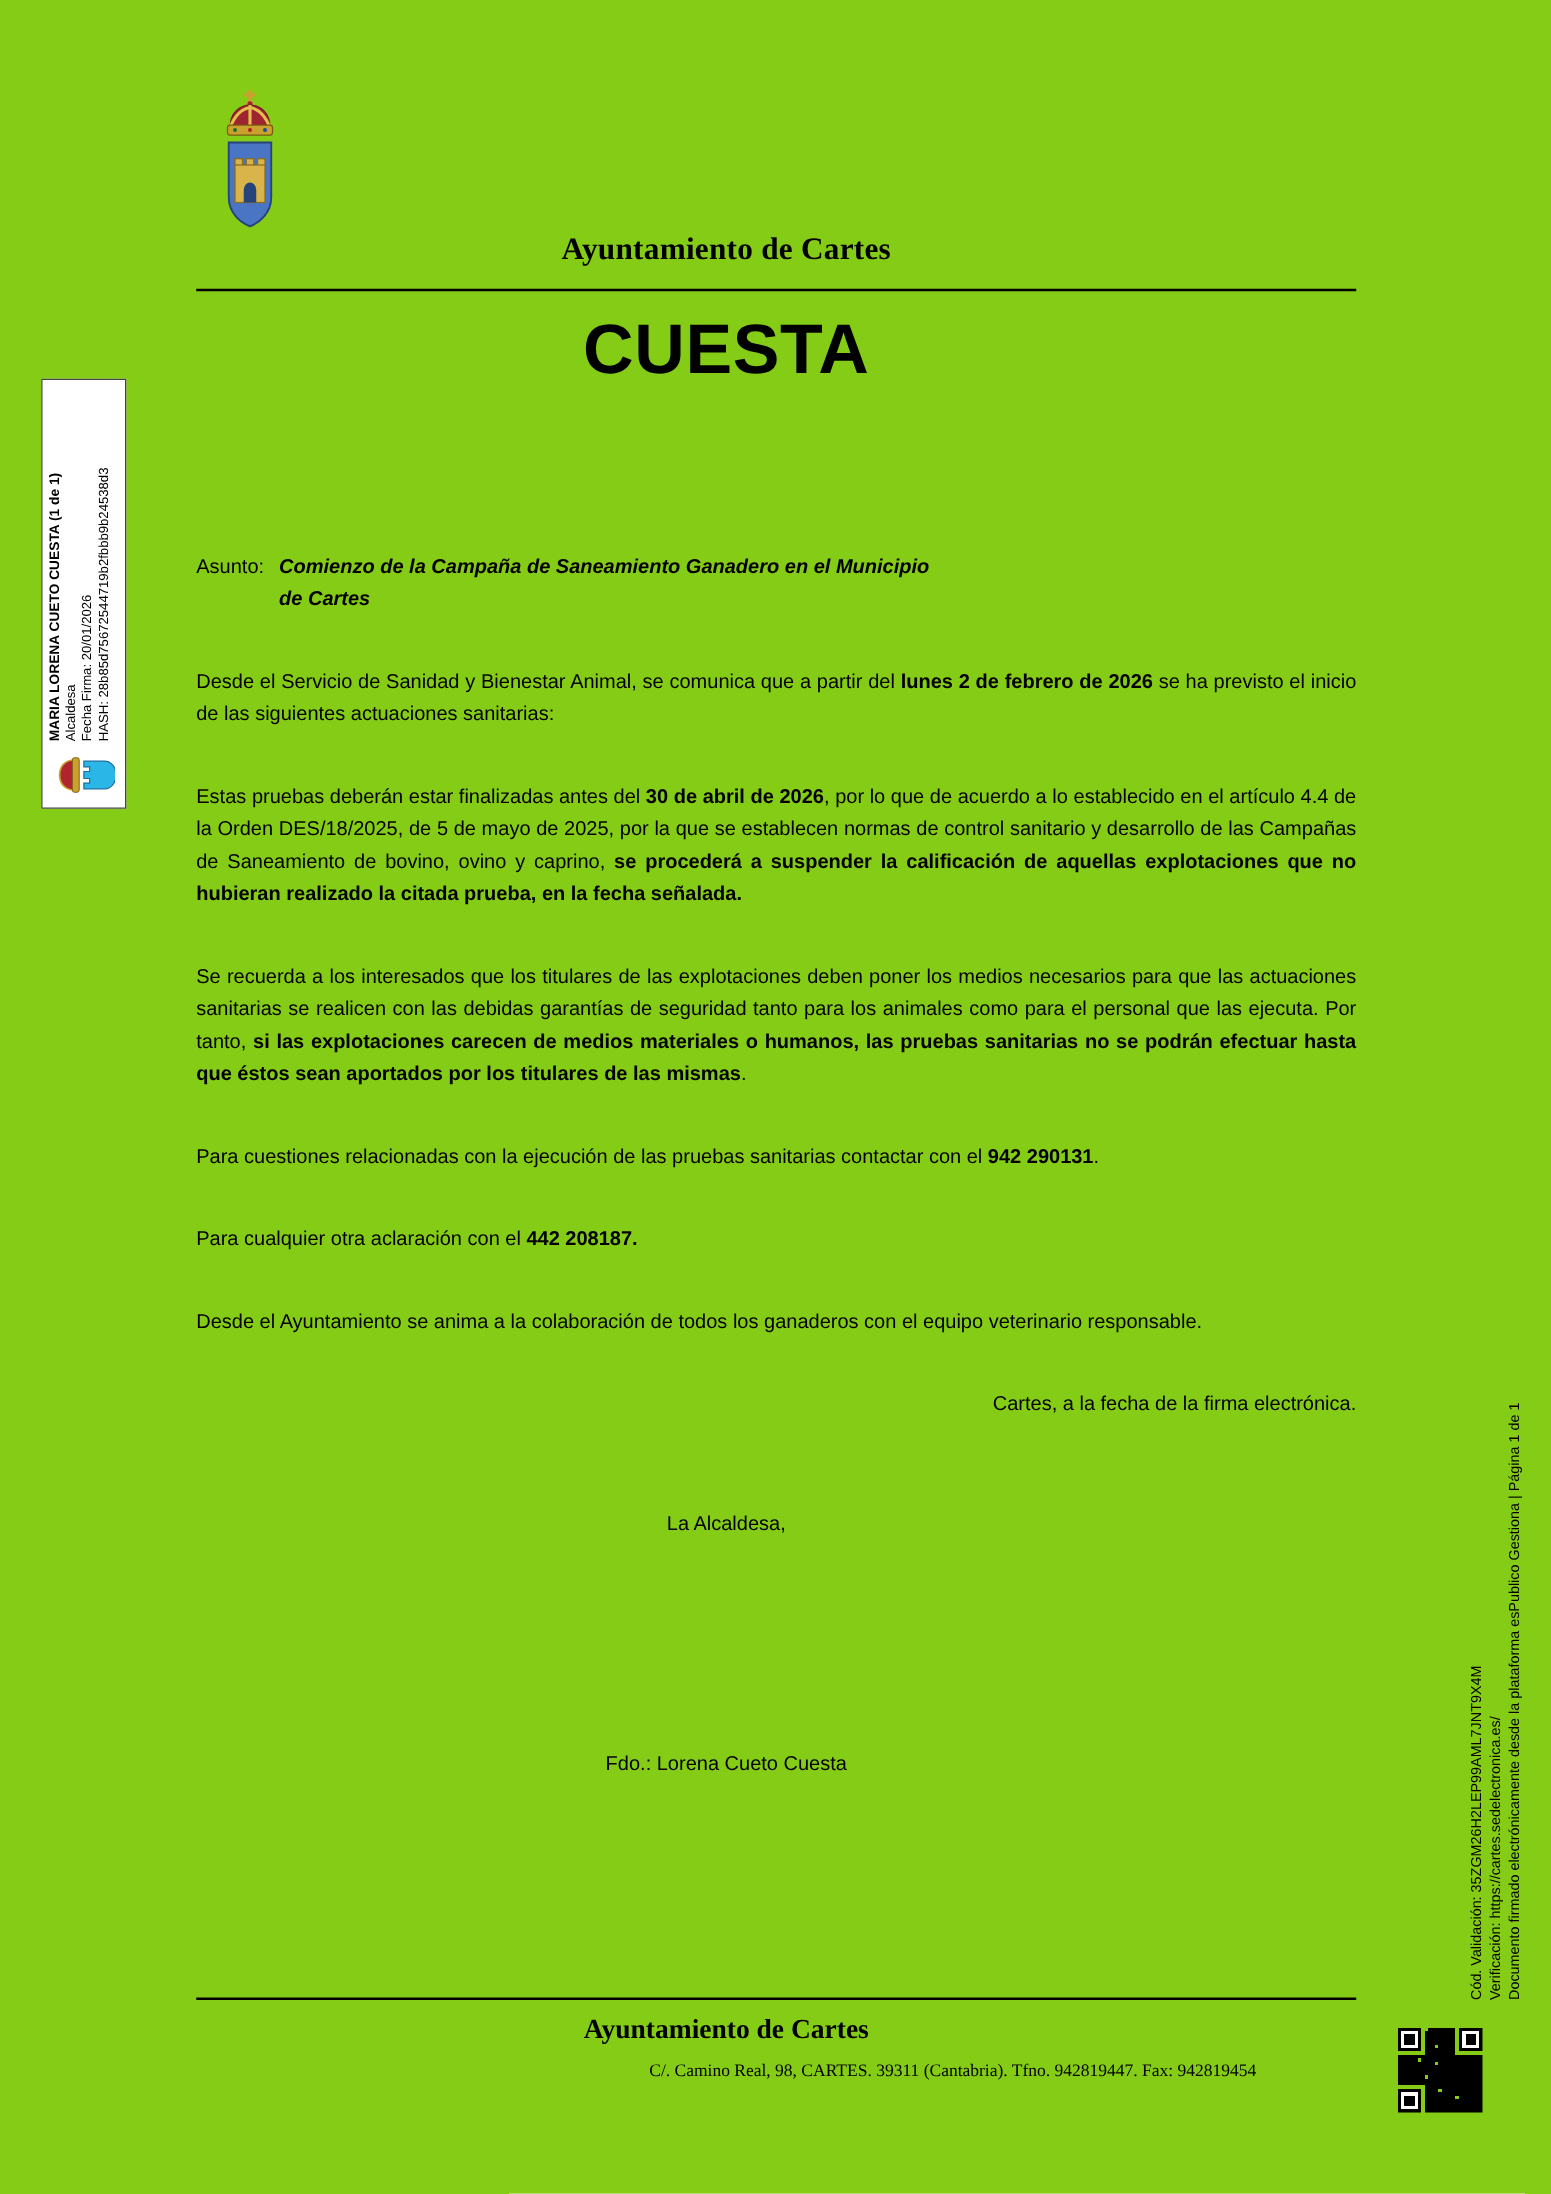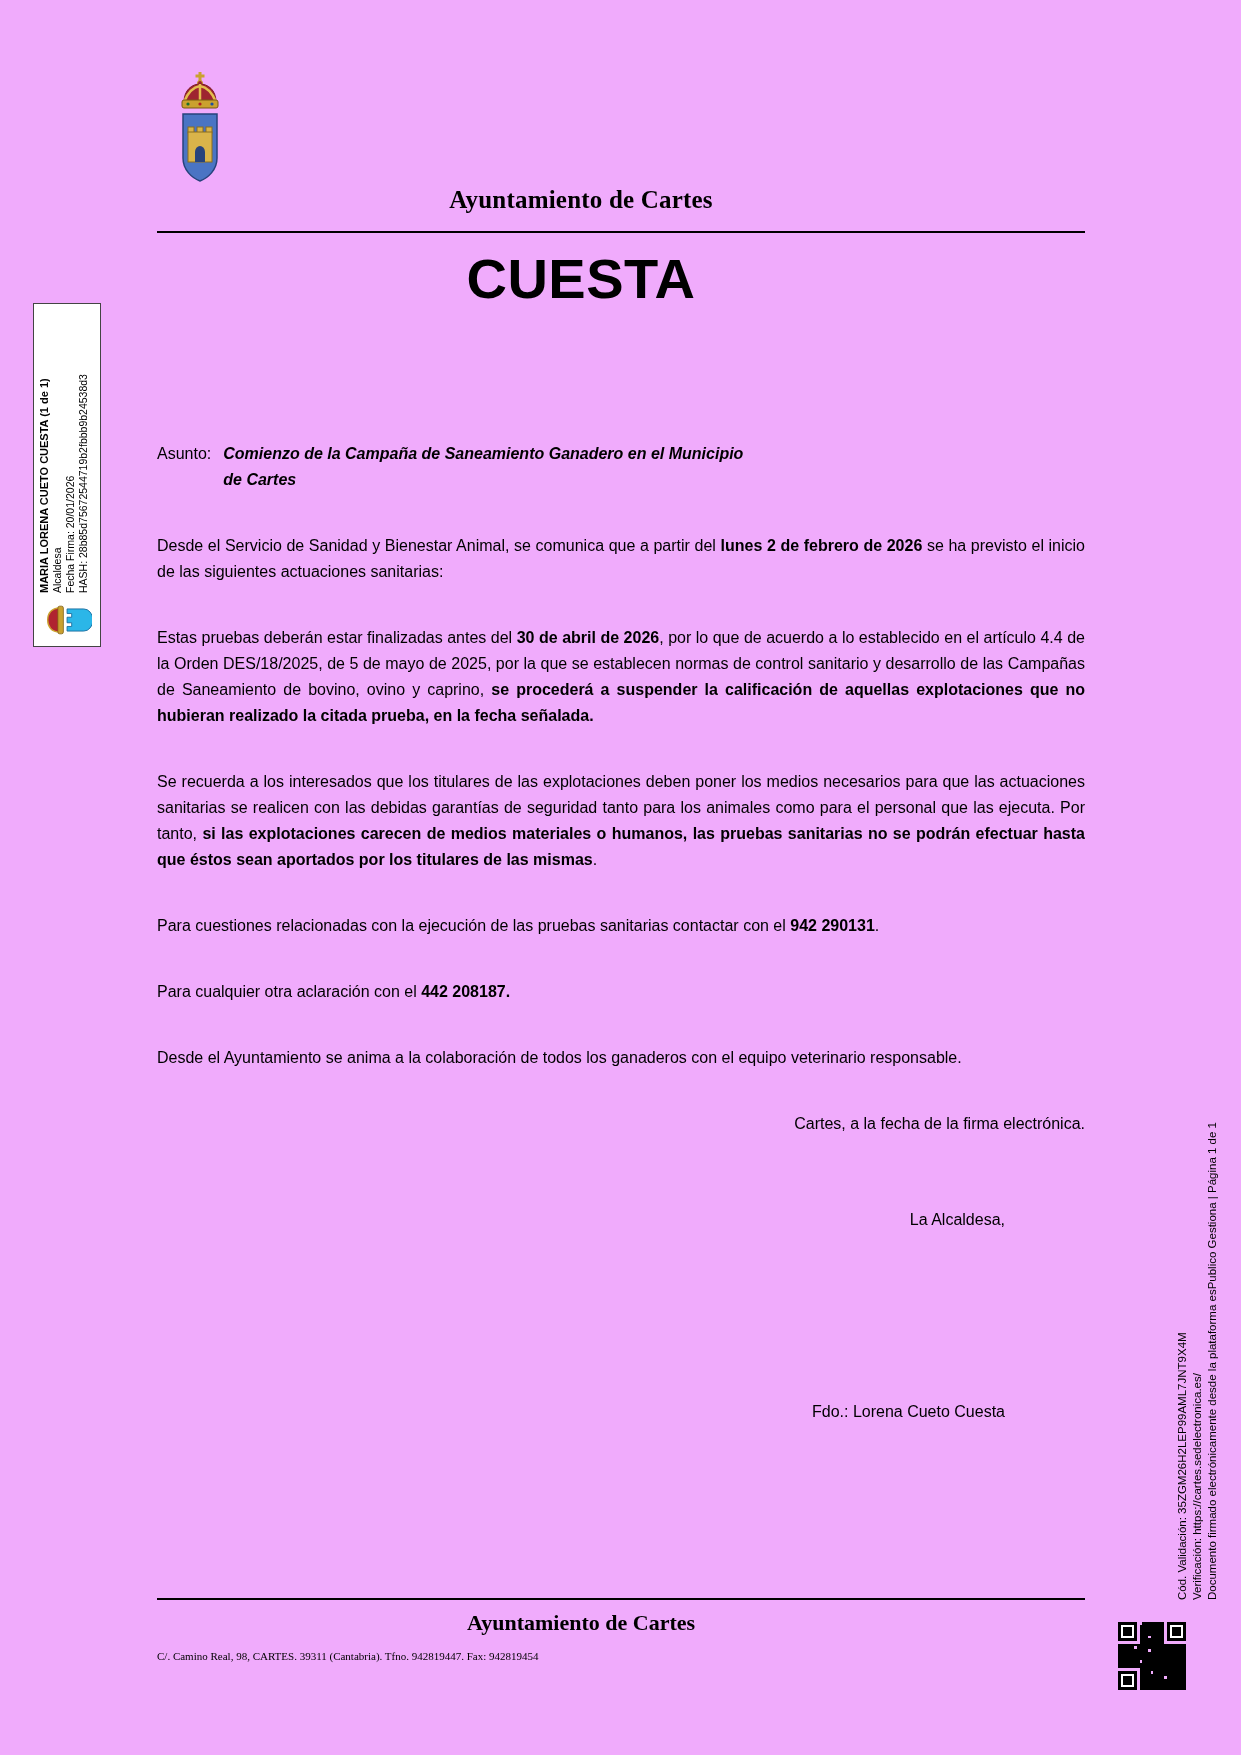--- a/index.html
+++ b/index.html
@@ -1,18 +1,18 @@
 <!DOCTYPE html>
 <html><head>
 <meta charset="utf-8">
 <style>
   * { margin:0; padding:0; box-sizing:border-box; }
   html,body { background:#ffffff; }
   .page {
-    position:relative; width:1241px; height:1755px; background:#f0abfc;
+    position:relative; width:1241px; height:1755px; background:#84cc16;
     font-family:"Liberation Sans","DejaVu Sans",sans-serif; color:#000; overflow:hidden;
   }
 
   
   .arms { position:absolute; left:176px; top:70px; width:48px; height:118px; }
   .header-title {
     position:absolute; left:157px; top:186px; width:928px; padding-right:80px;
     text-align:center; font-family:"Liberation Serif","DejaVu Serif",serif;
     font-weight:bold; font-size:25px; letter-spacing:0.2px;
   }
@@ -24,33 +24,33 @@
     position:absolute; left:157px; top:246px; width:928px; padding-right:80px;
     text-align:center; font-size:56px; font-weight:bold; letter-spacing:0.5px;
   }
 
   
   .content { position:absolute; left:157px; top:441px; width:928px; font-size:16px; line-height:26px; }
   .subject { display:flex; gap:12px; }
   .subject-text { font-weight:bold; font-style:italic; max-width:540px; }
   .para { margin-top:40px; text-align:justify; }
   .para.left { text-align:right; }
-  .para.center { text-align:right; padding-right:80px; }
+  .para.center { text-align:center; padding-right:80px; }
   .para.role { margin-top:70px; }
   .para.signed { margin-top:166px; }
 
   
   .footer-rule { top:1598px; }
   .footer-org {
     position:absolute; left:157px; top:1610px; width:928px; padding-right:80px; text-align:center;
     font-family:"Liberation Serif","DejaVu Serif",serif; font-weight:bold; font-size:22px;
   }
   .footer-address {
-    position:absolute; left:157px; top:1650px; width:928px; padding-right:80px; text-align:left;
-    font-family:"Liberation Serif","DejaVu Serif",serif; font-size:11px;
+    position:absolute; left:157px; top:1650px; width:928px; padding-right:80px; text-align:right;
+    font-family:"Liberation Serif","DejaVu Serif",serif; font-size:14px;
   }
 
   
   .rot { position:absolute; transform-origin:0 0; transform:rotate(-90deg) translateX(-100%); }
   .stamp-box { position:absolute; left:33px; top:303px; width:68px; height:344px; border:1px solid #444; background:#fff; }
   .stamp-content { left:38px; top:307px; width:336px; height:60px; padding-left:50px; }
   .s-line { font-size:10.5px; line-height:13px; white-space:nowrap; }
   .s-bold { font-weight:bold; font-size:11px; }
   .stamp-logo { position:absolute; left:2px; top:6px; width:42px; height:48px; }
 

